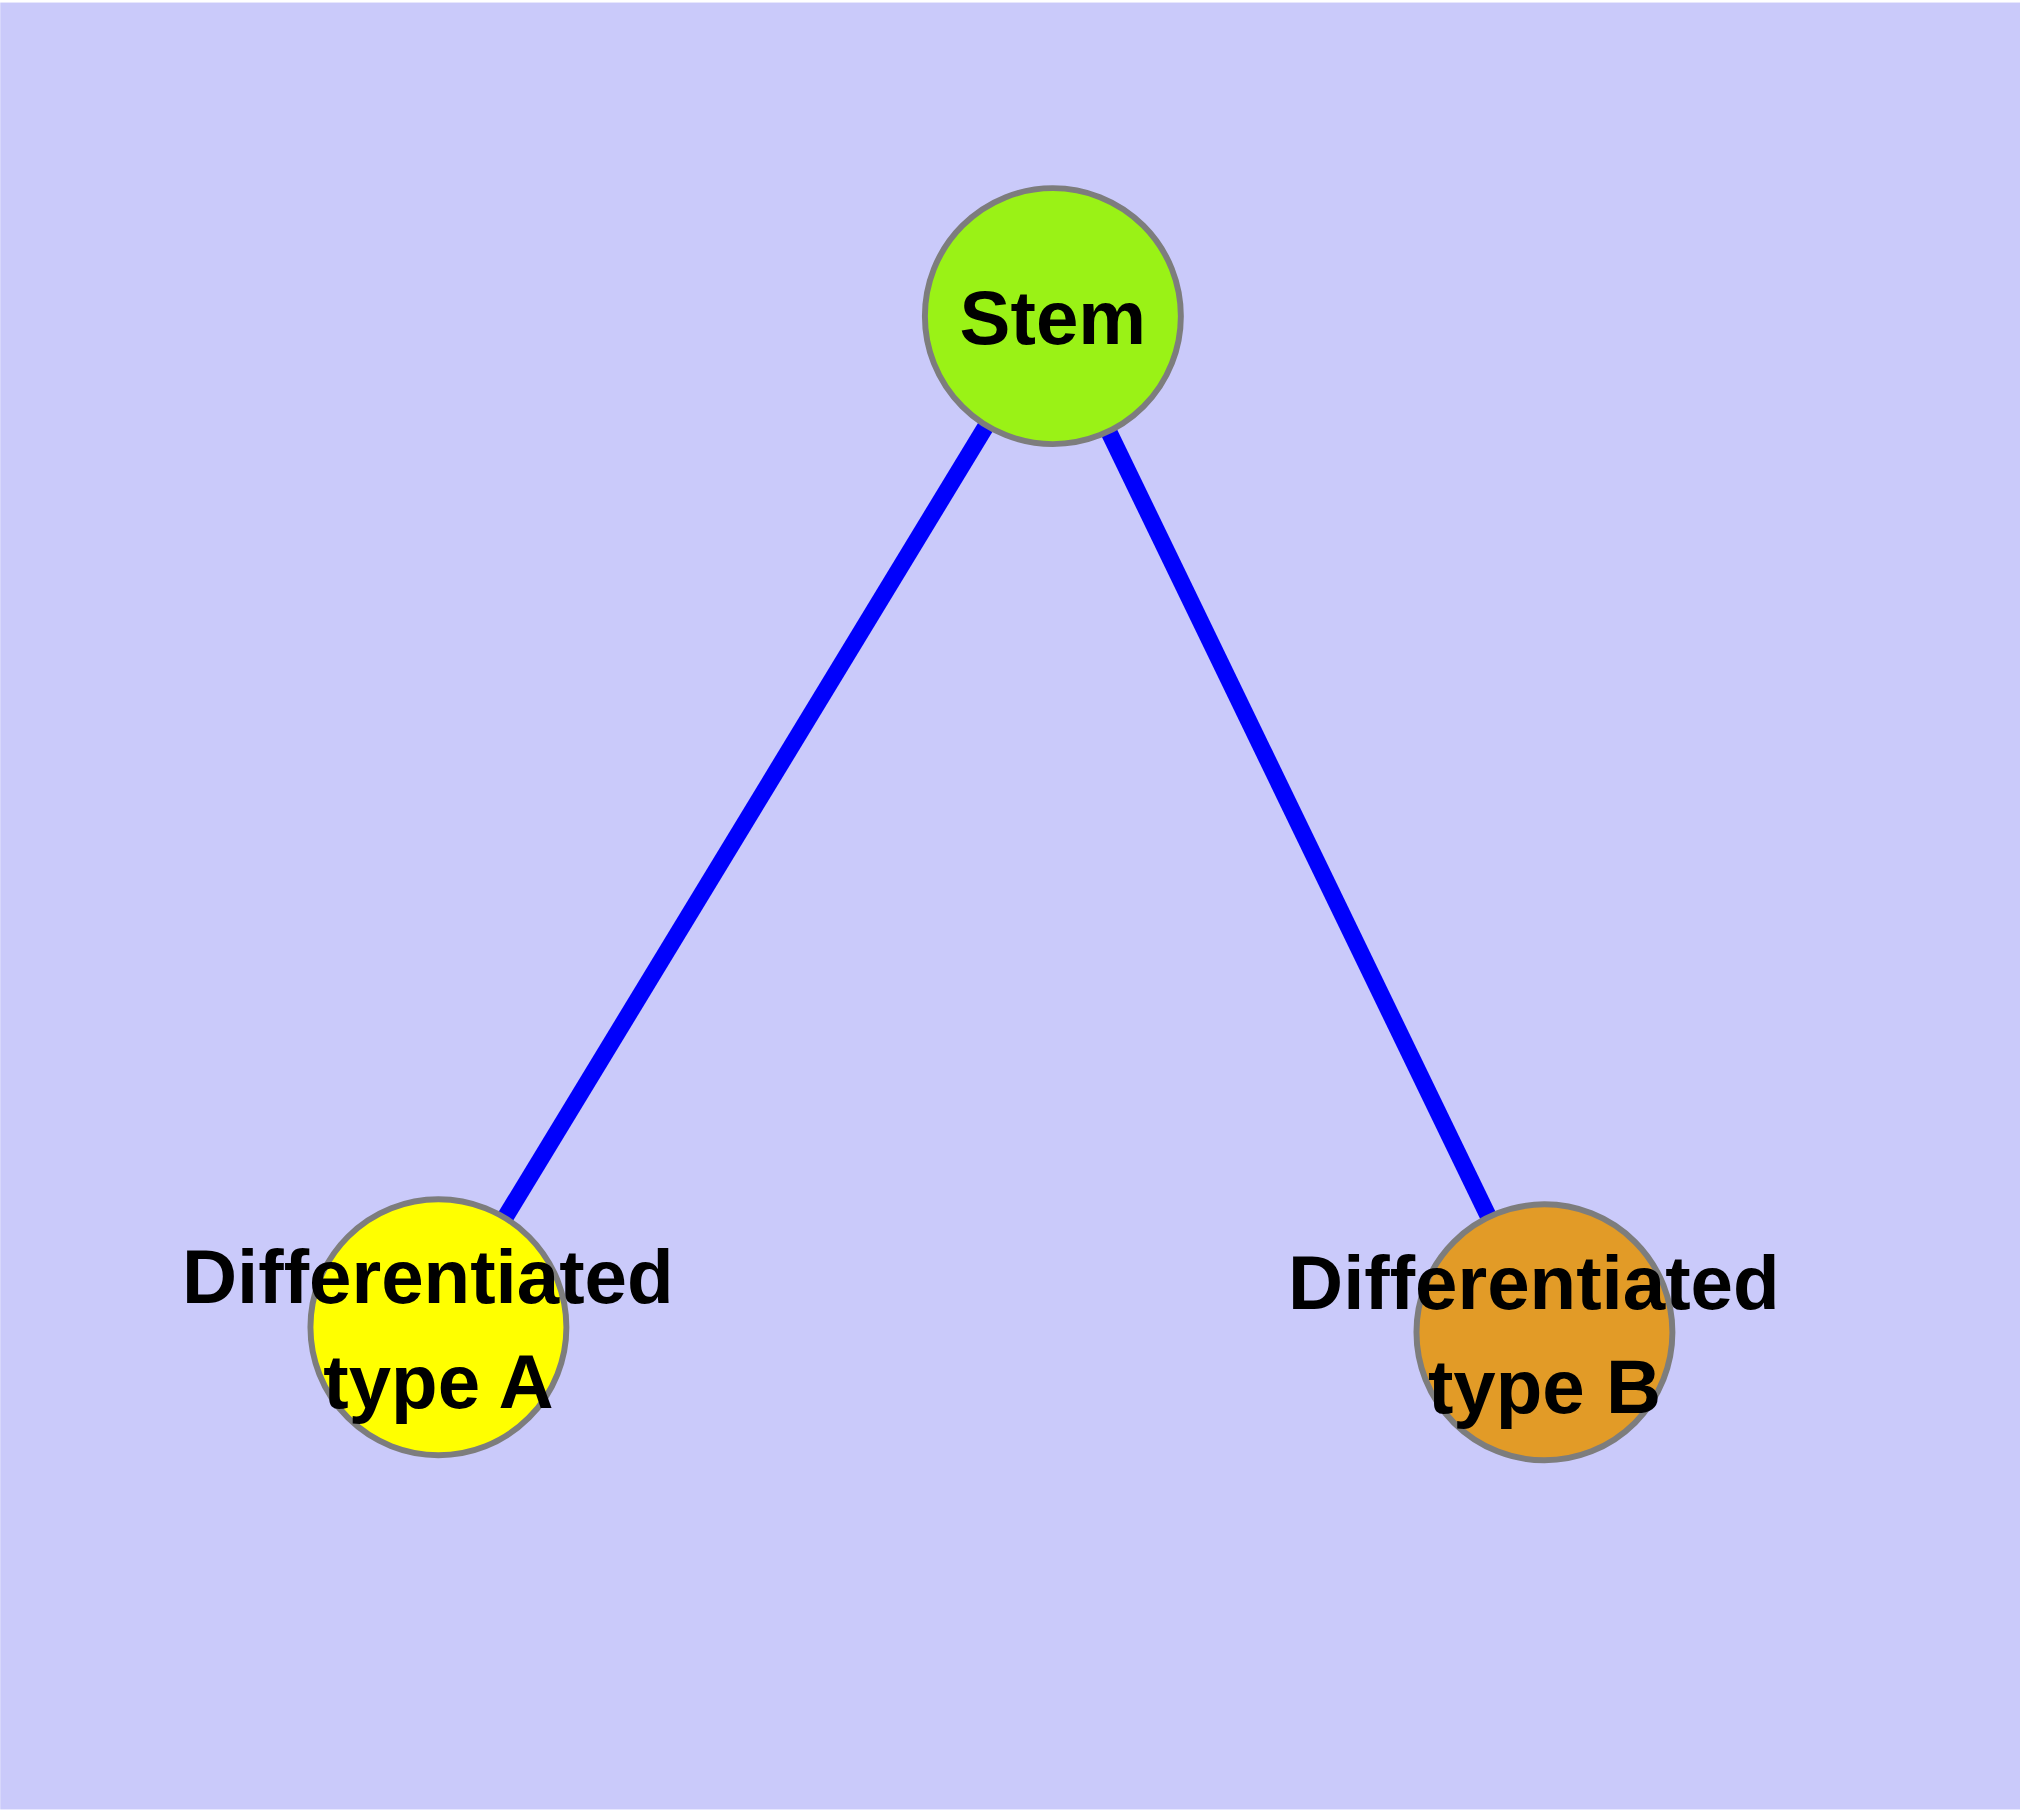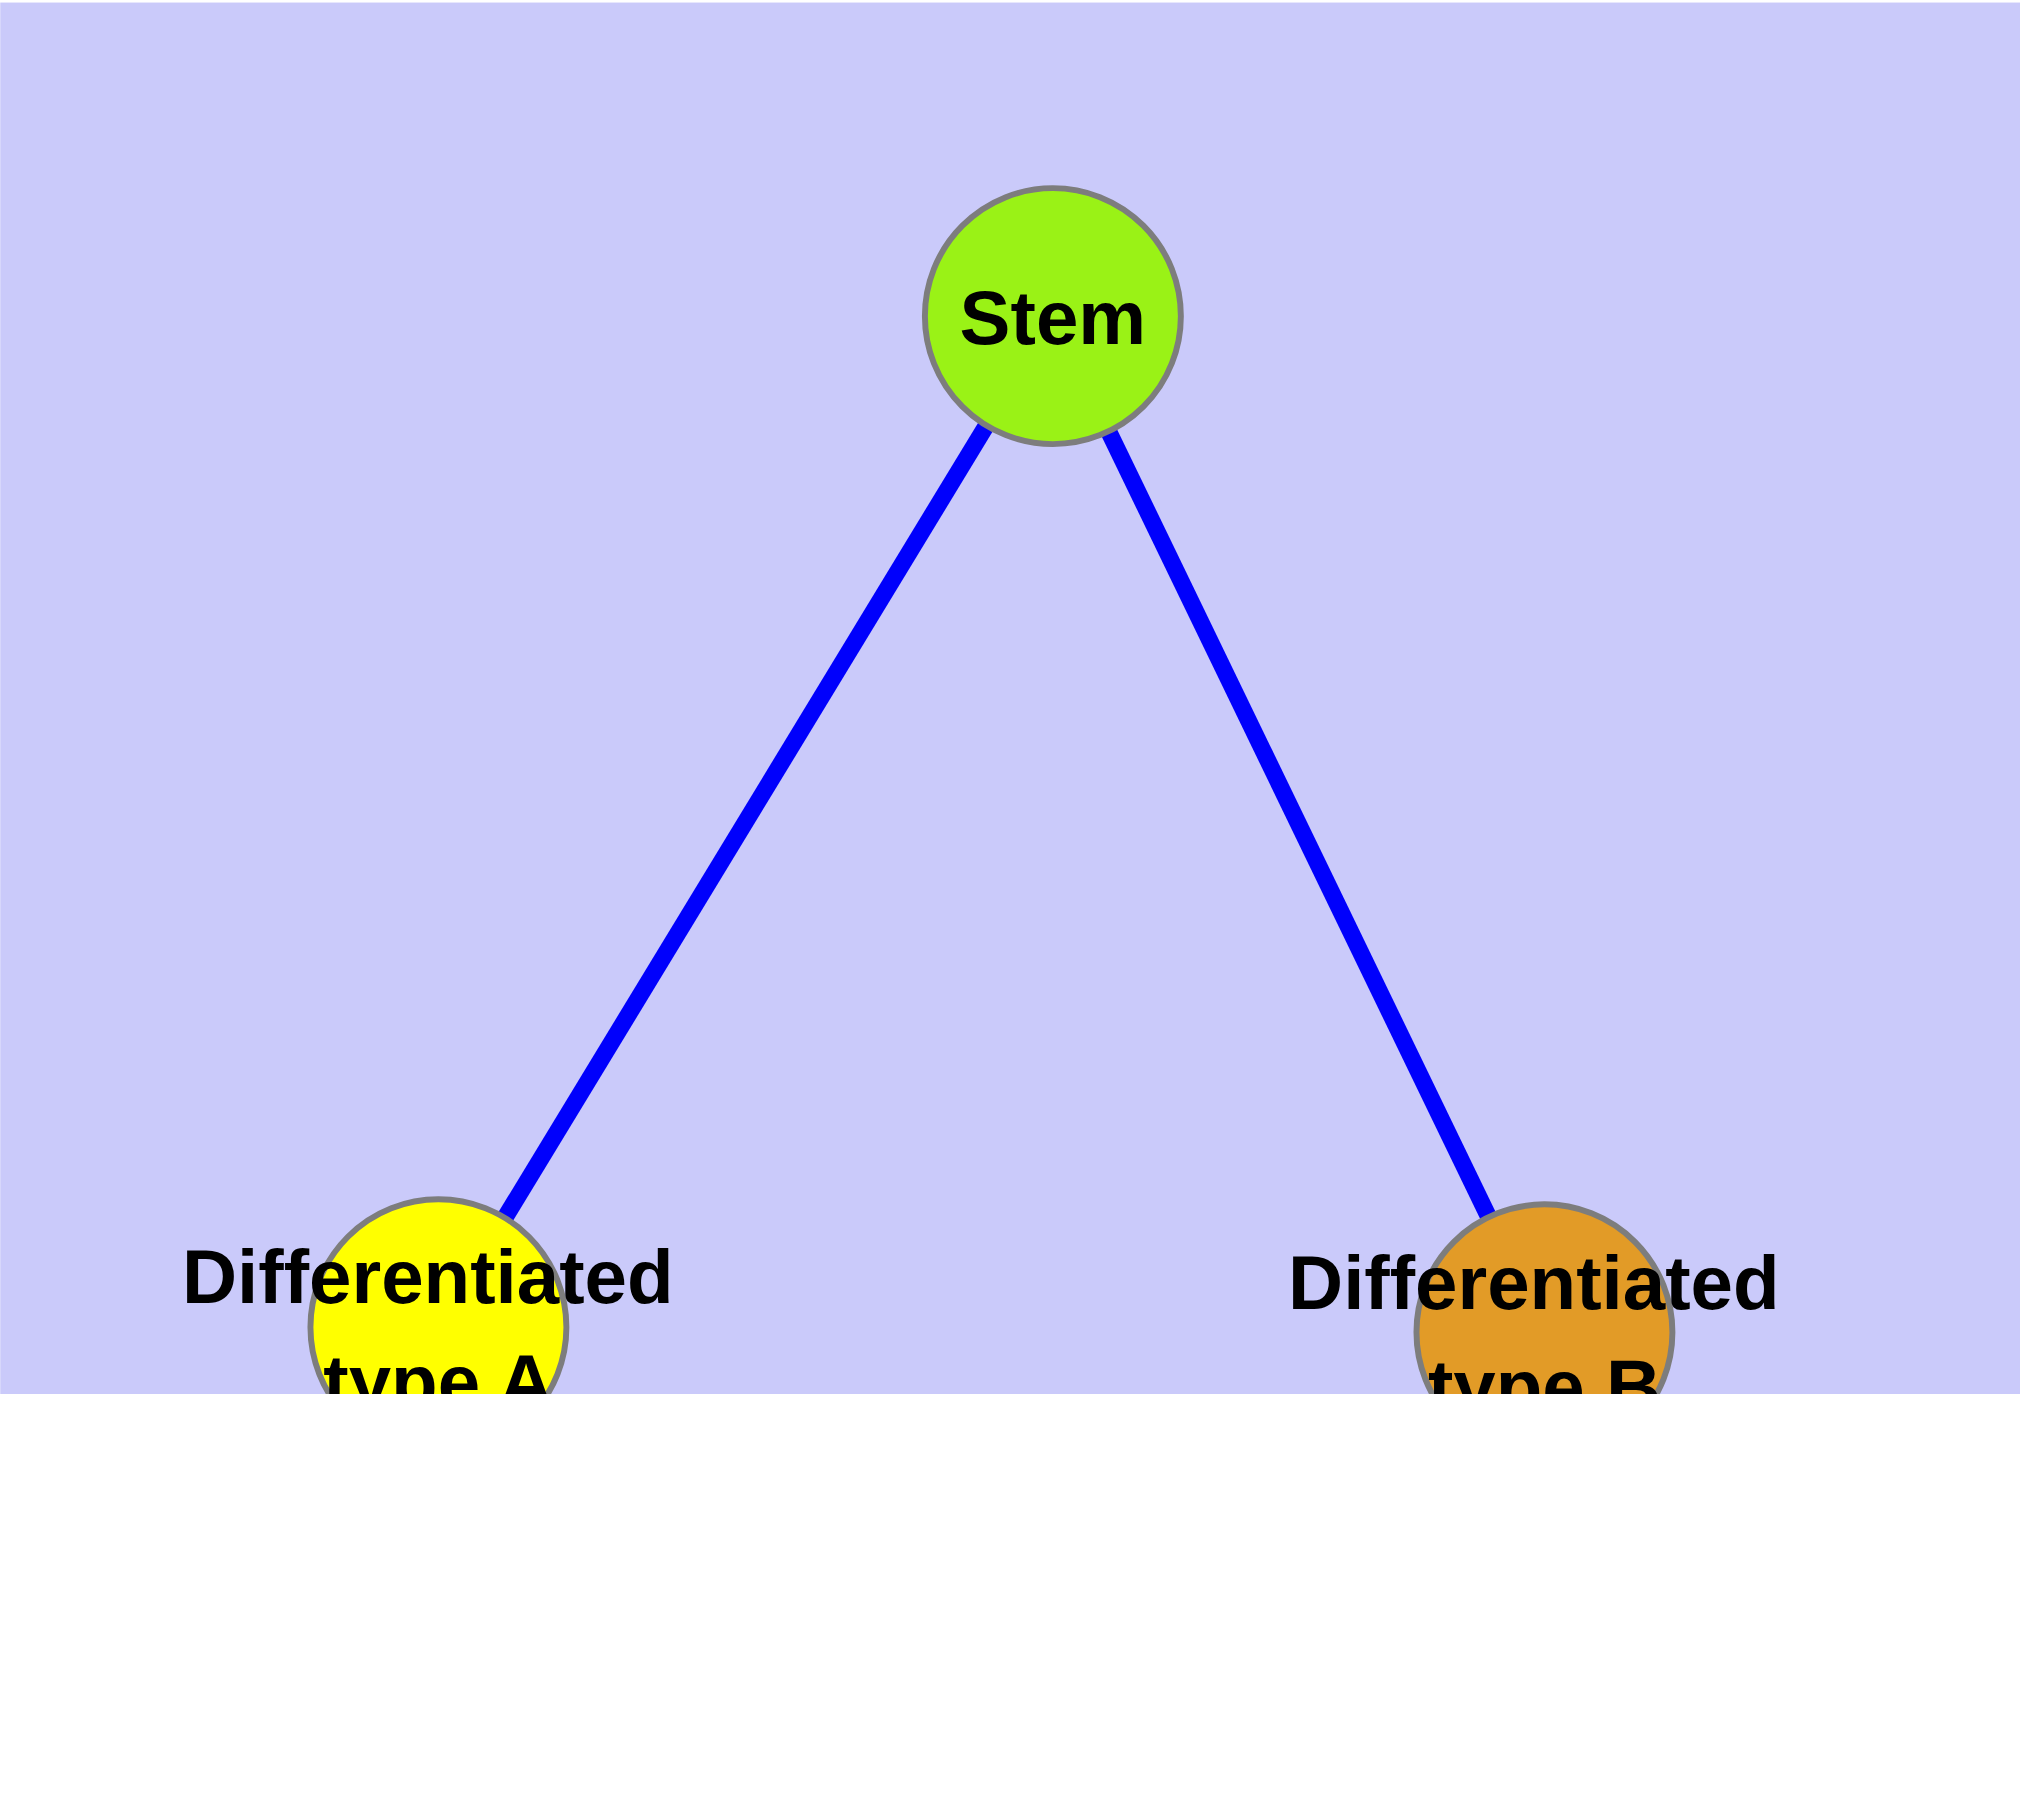--- a/index.html
+++ b/index.html
@@ -1,19 +1,19 @@
 <!DOCTYPE html>
 <html style="font-size:13.6px"><head>
 <meta charset="utf-8">
 <style>
   html, body { margin: 0; padding: 0; background: #ffffff; }
   .stage {
     position: relative;
     width: 2021px;
-    height: 1394px;
+    height: 1812px;
     overflow: hidden;
     text-decoration: underline;
   }
   svg { display: block; width: 2021px; height: 1812px; }
   .edge {
     stroke-width: 20px;
     stroke-linecap: butt;
     fill: none;
   }
   .node-circle {

